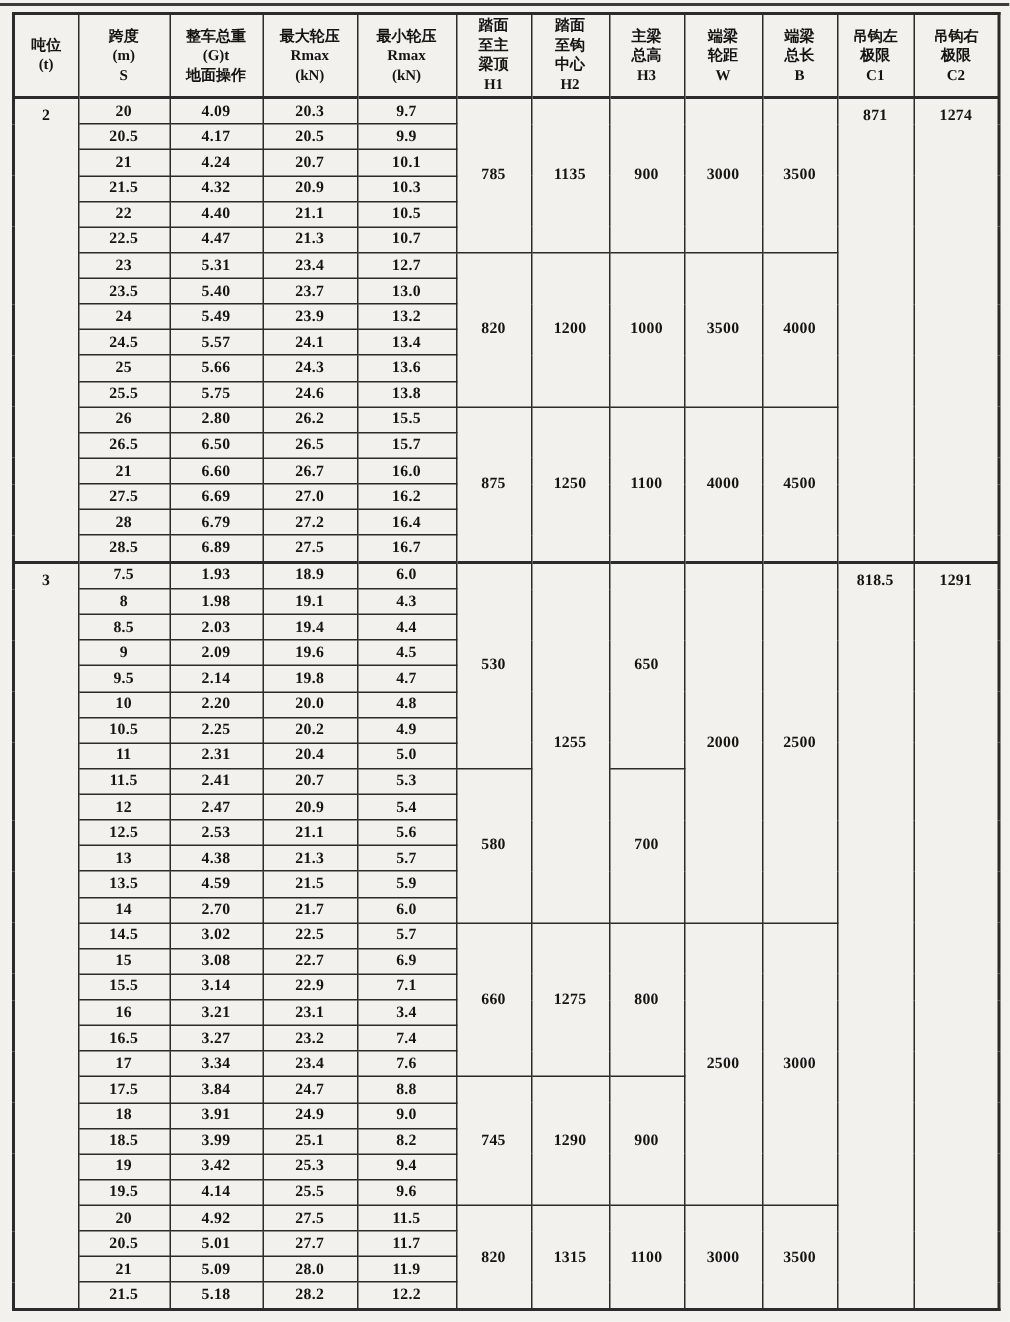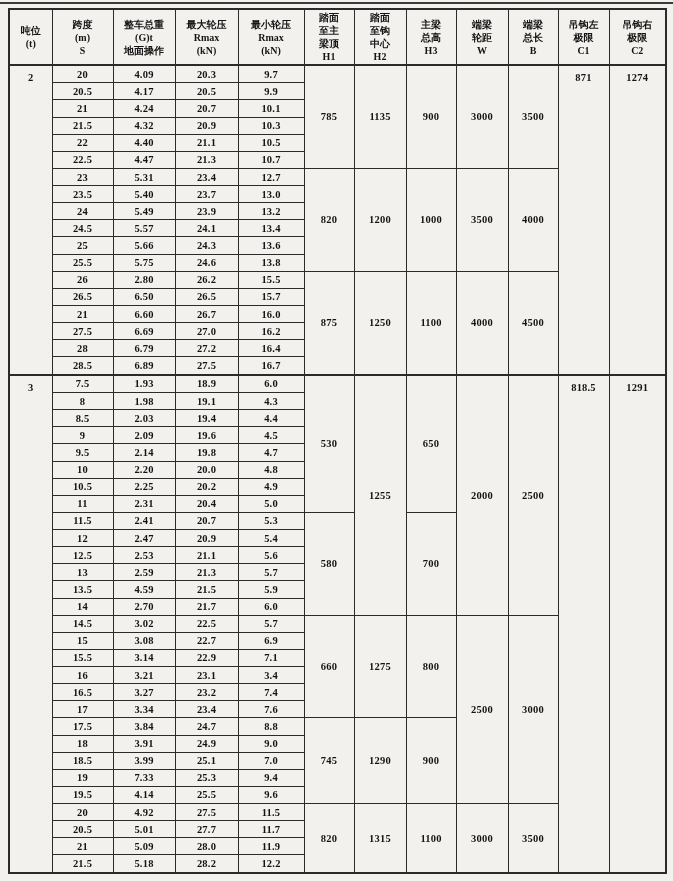--- a/index.html
+++ b/index.html
@@ -322,21 +322,21 @@
           <td>5.4</td>
         </tr>
         <tr>
           <td>12.5</td>
           <td>2.53</td>
           <td>21.1</td>
           <td>5.6</td>
         </tr>
         <tr>
           <td>13</td>
-          <td>2.59</td>
+          <td>4.38</td>
           <td>21.3</td>
           <td>5.7</td>
         </tr>
         <tr>
           <td>13.5</td>
           <td>4.59</td>
           <td>21.5</td>
           <td>5.9</td>
         </tr>
         <tr>
@@ -398,25 +398,25 @@
         <tr>
           <td>18</td>
           <td>3.91</td>
           <td>24.9</td>
           <td>9.0</td>
         </tr>
         <tr>
           <td>18.5</td>
           <td>3.99</td>
           <td>25.1</td>
-          <td>7.0</td>
+          <td>8.2</td>
         </tr>
         <tr>
           <td>19</td>
-          <td>7.33</td>
+          <td>3.42</td>
           <td>25.3</td>
           <td>9.4</td>
         </tr>
         <tr>
           <td>19.5</td>
           <td>4.14</td>
           <td>25.5</td>
           <td>9.6</td>
         </tr>
         <tr>

